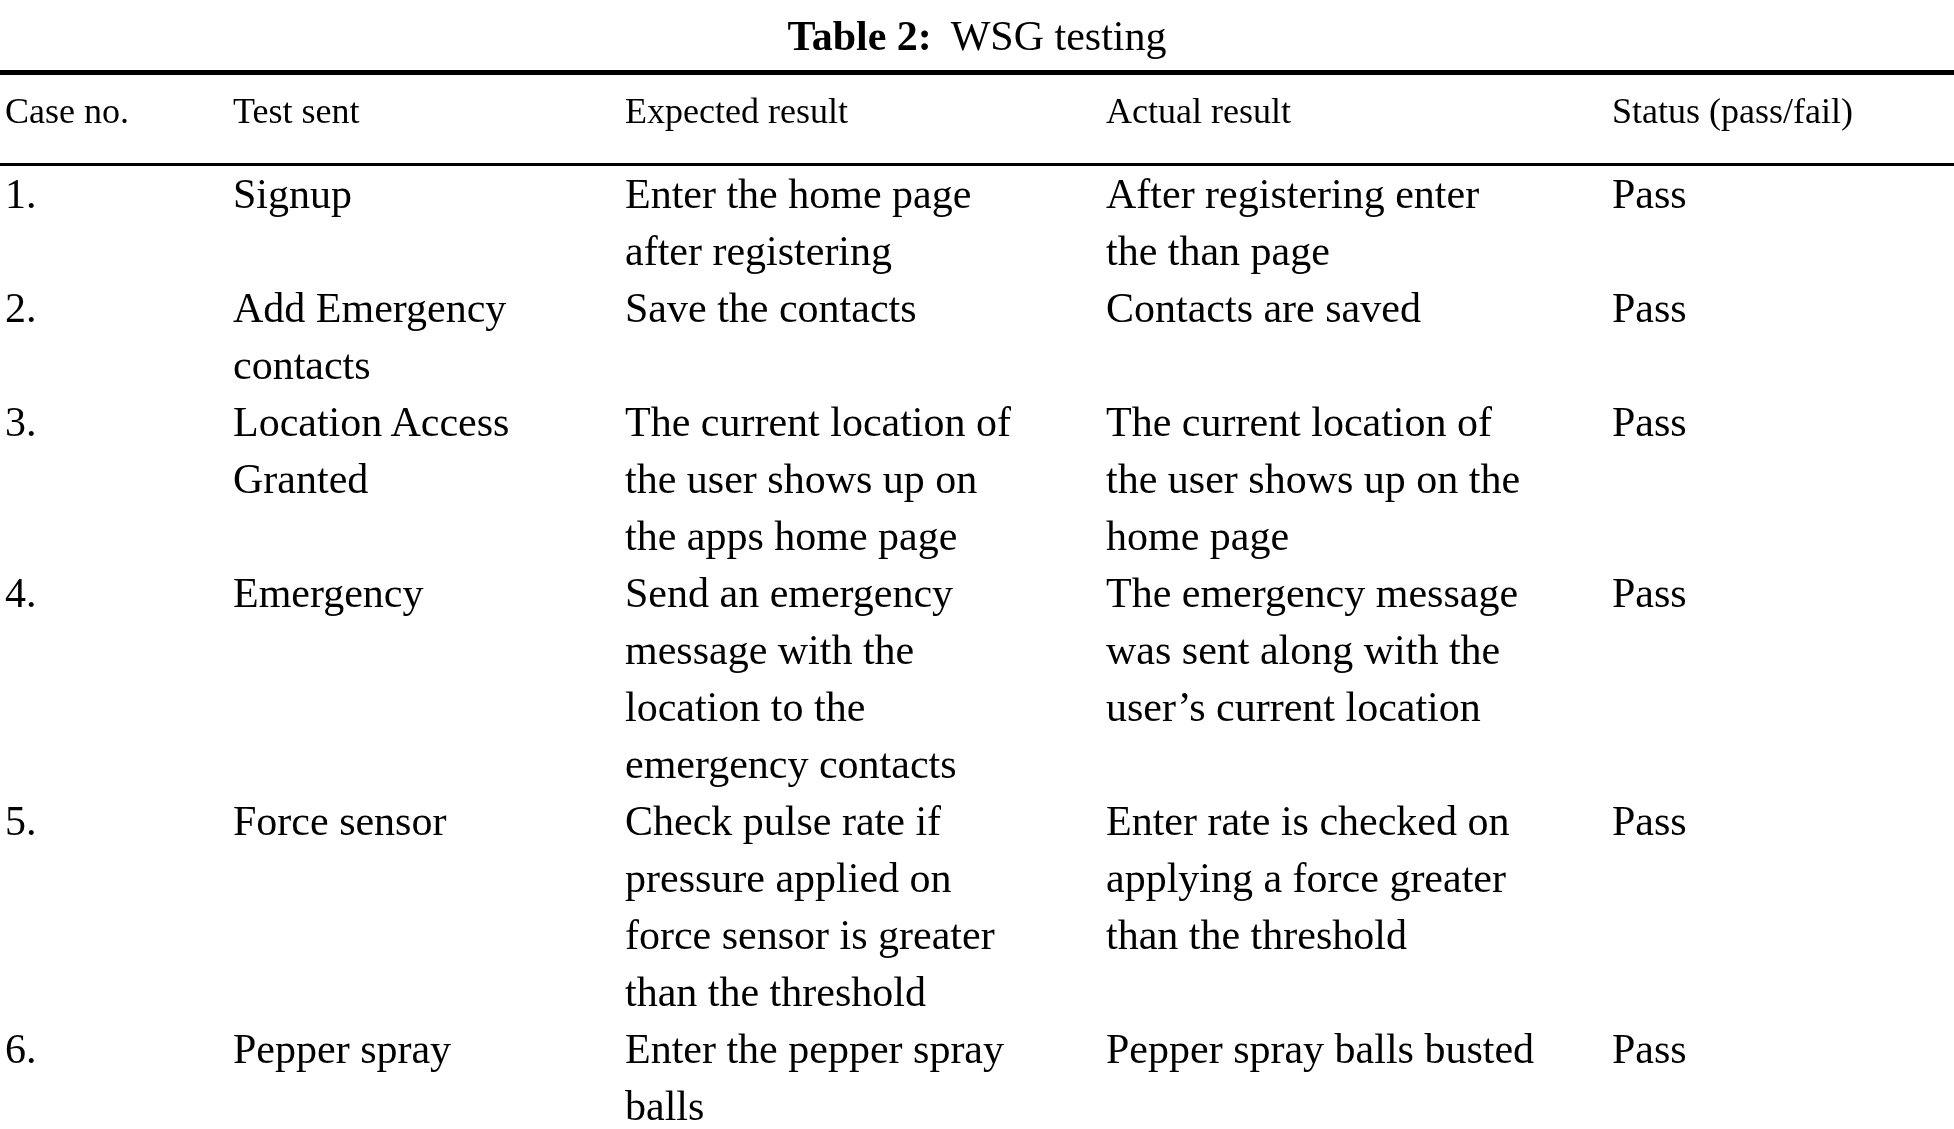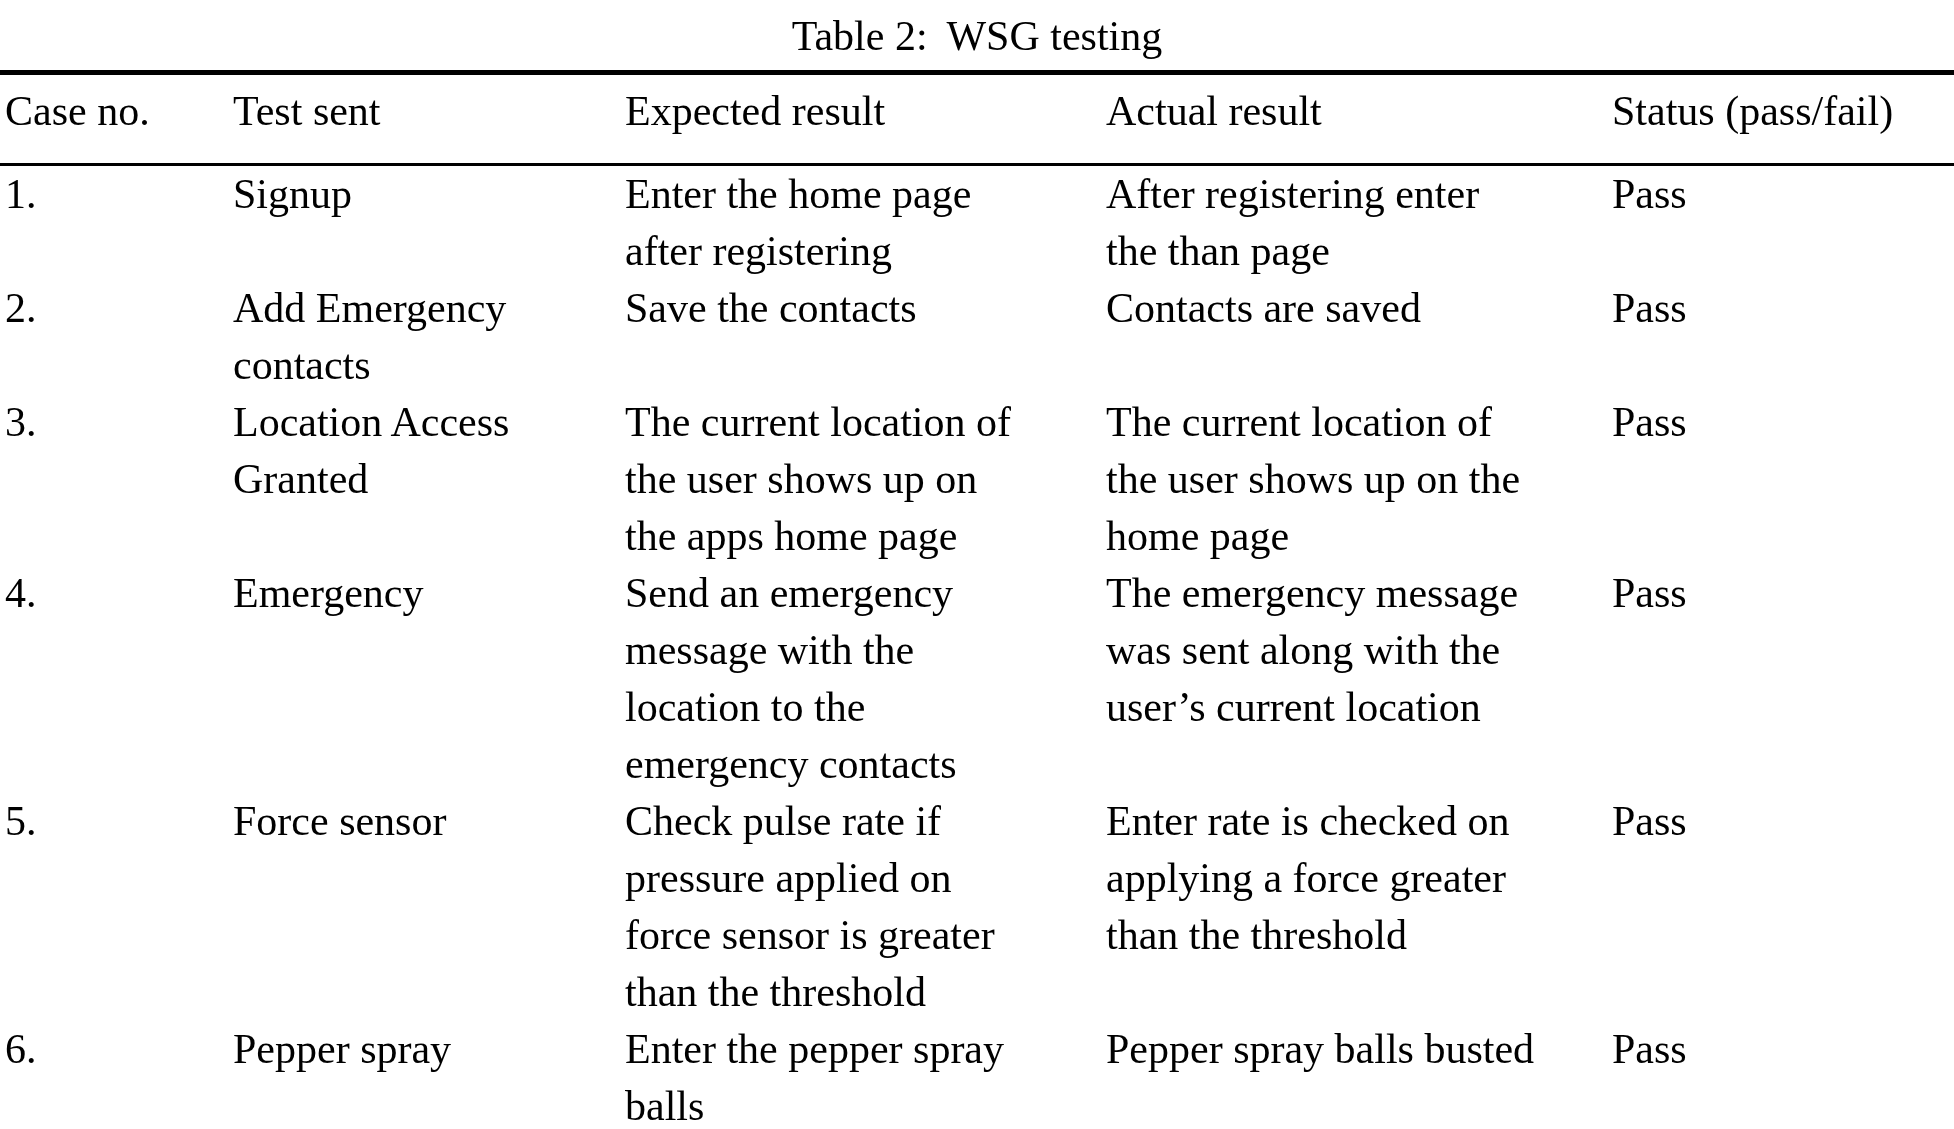--- a/index.html
+++ b/index.html
@@ -14,21 +14,21 @@
     font-family: "Liberation Serif", "DejaVu Serif", serif;
     font-size: 42px;
     overflow: hidden;
   }
   .caption {
     text-align: center;
     line-height: 56px;
     padding-top: 8px;
   }
   .caption-label {
-    font-weight: normal;
+    font-weight: bold;
     margin-right: 0.45em;
   }
   table.results {
     width: 1954px;
     border-collapse: collapse;
     table-layout: fixed;
     margin-top: 6px;
     border-top: 5px solid #000;
     border-bottom: 5px solid #000;
   }
@@ -37,21 +37,21 @@
   col.c3 { width: 481px; }
   col.c4 { width: 506px; }
   col.c5 { width: 342px; }
   th {
     font-weight: normal;
     text-align: left;
     vertical-align: top;
     border-bottom: 3px solid #000;
     padding: 8px 0 23px 0;
     line-height: 57px;
-    font-size: 42px;
+    font-size: 36px;
   }
   td {
     vertical-align: top;
     padding: 0;
     line-height: 57px;
     white-space: pre-line;
   }
   th:first-child, td:first-child {
     padding-left: 5px;
   }

